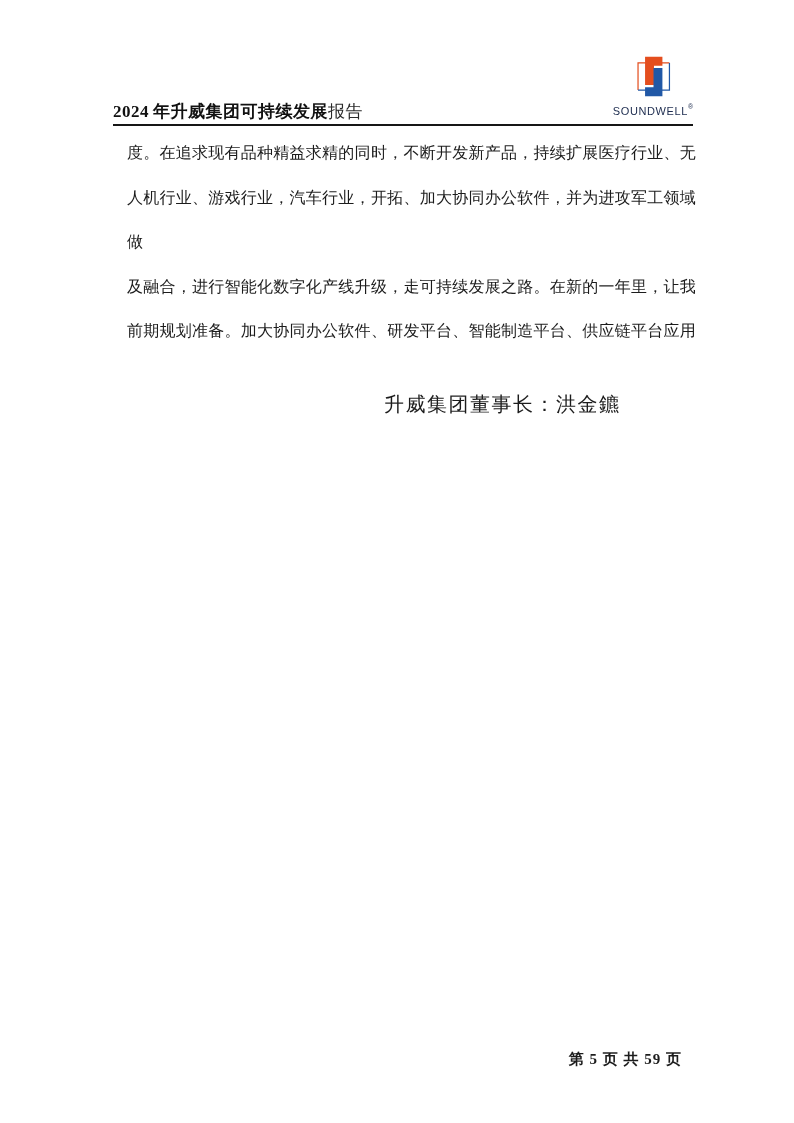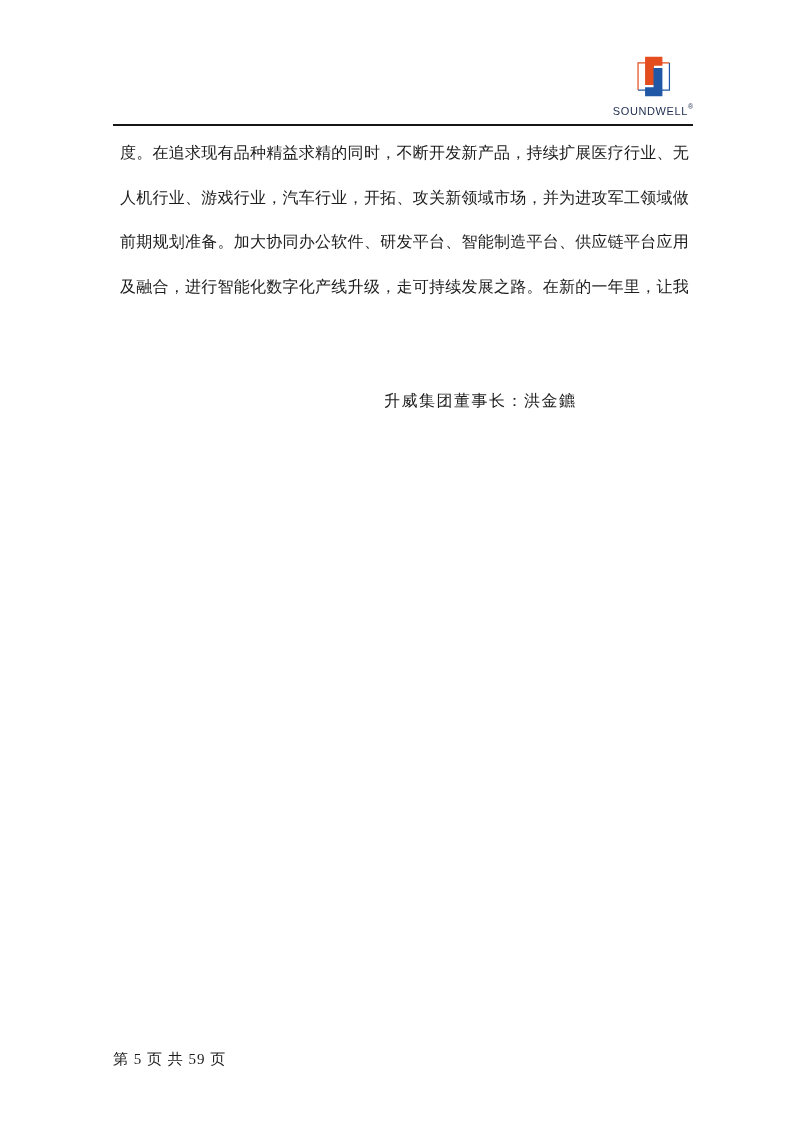--- a/index.html
+++ b/index.html
@@ -68,83 +68,88 @@
   .brand-reg {
     font-family: "Liberation Sans", "DejaVu Sans", sans-serif;
     font-size: 7px;
     color: #1c2b4e;
     vertical-align: super;
   }
 
   
   .body-text {
     position: absolute;
-    left: 120px;
+    left: 127px;
     top: 131px;
     width: 569px;
     font-size: 16px;
     line-height: 44.5px;
     color: #1c1c1c;
   }
   .body-line {
     letter-spacing: 0.2px;
     white-space: nowrap;
   }
   .body-line.jline {
     white-space: normal;
     text-align: justify;
     text-align-last: justify;
   }
 
   .signature {
     position: absolute;
     left: 384px;
     top: 391px;
-    font-size: 16px;
+    font-size: 20px;
     letter-spacing: 1.5px;
     color: #1c1c1c;
     white-space: nowrap;
   }
 
   
   .footer {
     position: absolute;
     left: 113px;
     top: 1050px;
     width: 569px;
+    text-align: right;
     font-size: 15px;
     letter-spacing: 1px;
     color: #1c1c1c;
+    font-weight: bold;
   }
 </style>
 </head>
 <body>
 
 <div class="page">
 
+  <div class="report-title">
+    <span class="t-year">2024</span><span class="t-main">年升威集团可持续发展</span><span class="t-suffix">报告</span>
+  </div>
 
   <div class="logo-block">
     <svg width="45" height="45" viewBox="0 0 48 48">
       <path d="M41 9.5 H7.5 V38.5" fill="none" stroke-width="1.3" stroke="#E44E1E"></path>
       <path d="M41 9.5 V38.5 H7.5" fill="none" stroke-width="1.3" stroke="#2158A6"></path>
       <path d="M15 3 H33.5 V12.5 H24.5 V33 H15 Z" fill="#E44E1E"></path>
       <path d="M33.5 45 H15 V35.5 H24 V15 H33.5 Z" fill="#2158A6"></path>
     </svg>
     <div class="brand-line">
       <span class="brand-name">SOUNDWELL</span><span class="brand-reg">®</span>
     </div>
   </div>
 
   <div class="header-rule"></div>
 
   <div class="body-text">
     <div class="body-line jline">度。在追求现有品种精益求精的同时，不断开发新产品，持续扩展医疗行业、无</div>
-    <div class="body-line jline">人机行业、游戏行业，汽车行业，开拓、攻关新领域市场，并为进攻军工领域做</div>
+    <div class="body-line jline">人机行业、游戏行业，汽车行业，开拓、加大协同办公软件，并为进攻军工领域做</div>
+    <div class="body-line jline">及融合，进行智能化数字化产线升级，走可持续发展之路。在新的一年里，让我</div>
     <div class="body-line jline">前期规划准备。加大协同办公软件、研发平台、智能制造平台、供应链平台应用</div>
-    <div class="body-line jline">及融合，进行智能化数字化产线升级，走可持续发展之路。在新的一年里，让我</div>
   </div>
 
   <div class="signature">升威集团董事长：洪金鑣</div>
 
   <div class="footer">
     <span>第 5 页 共 59 页</span>
   </div>
 
 </div>
 

